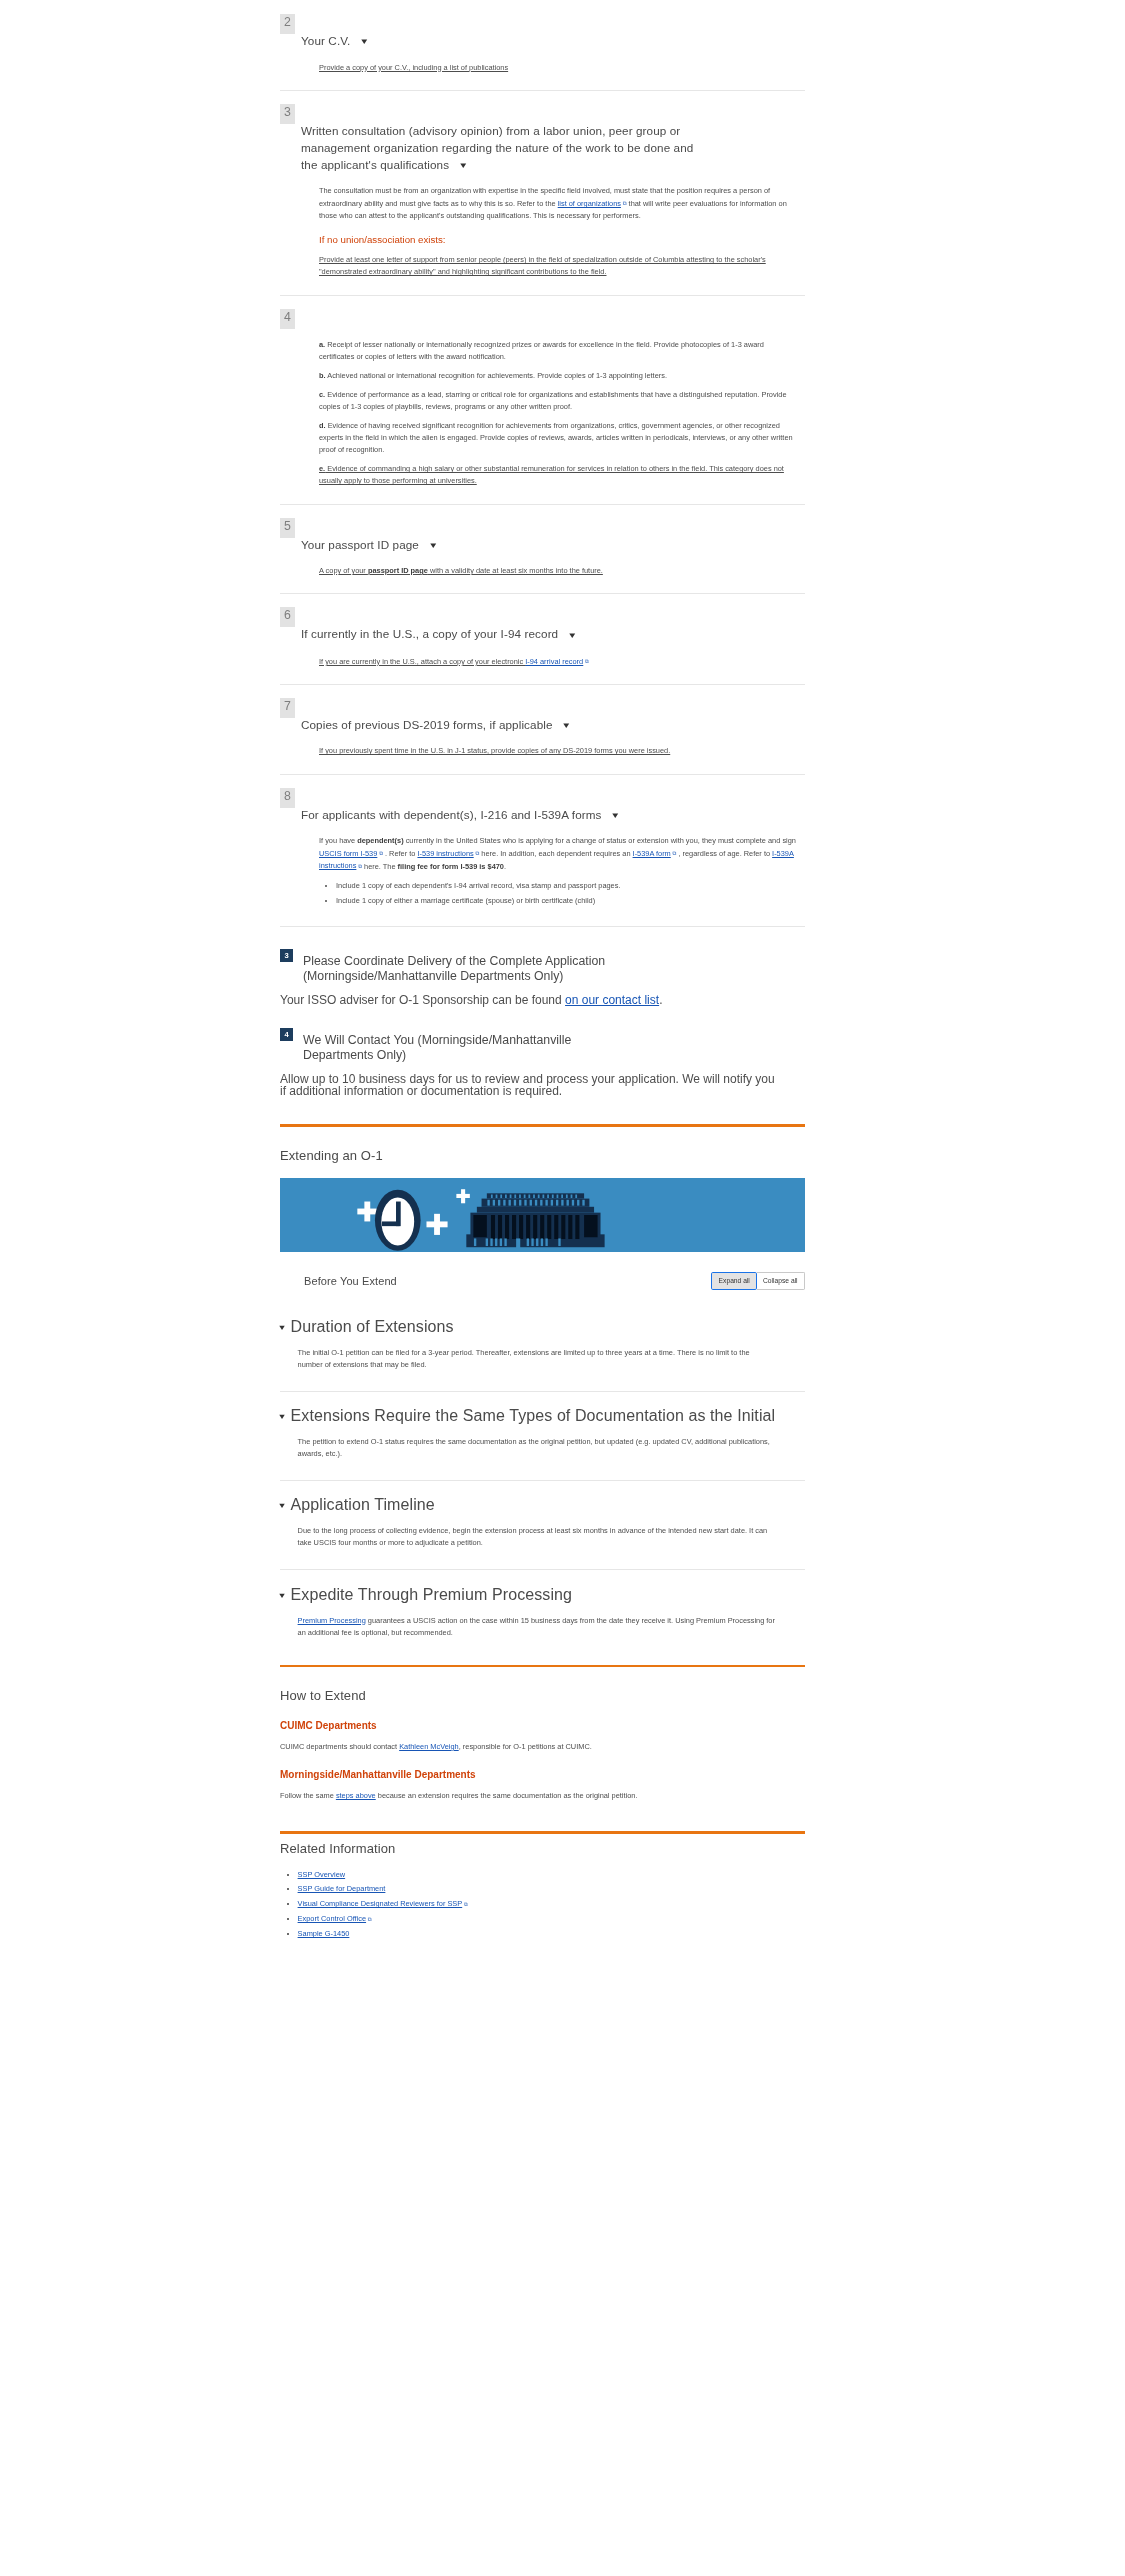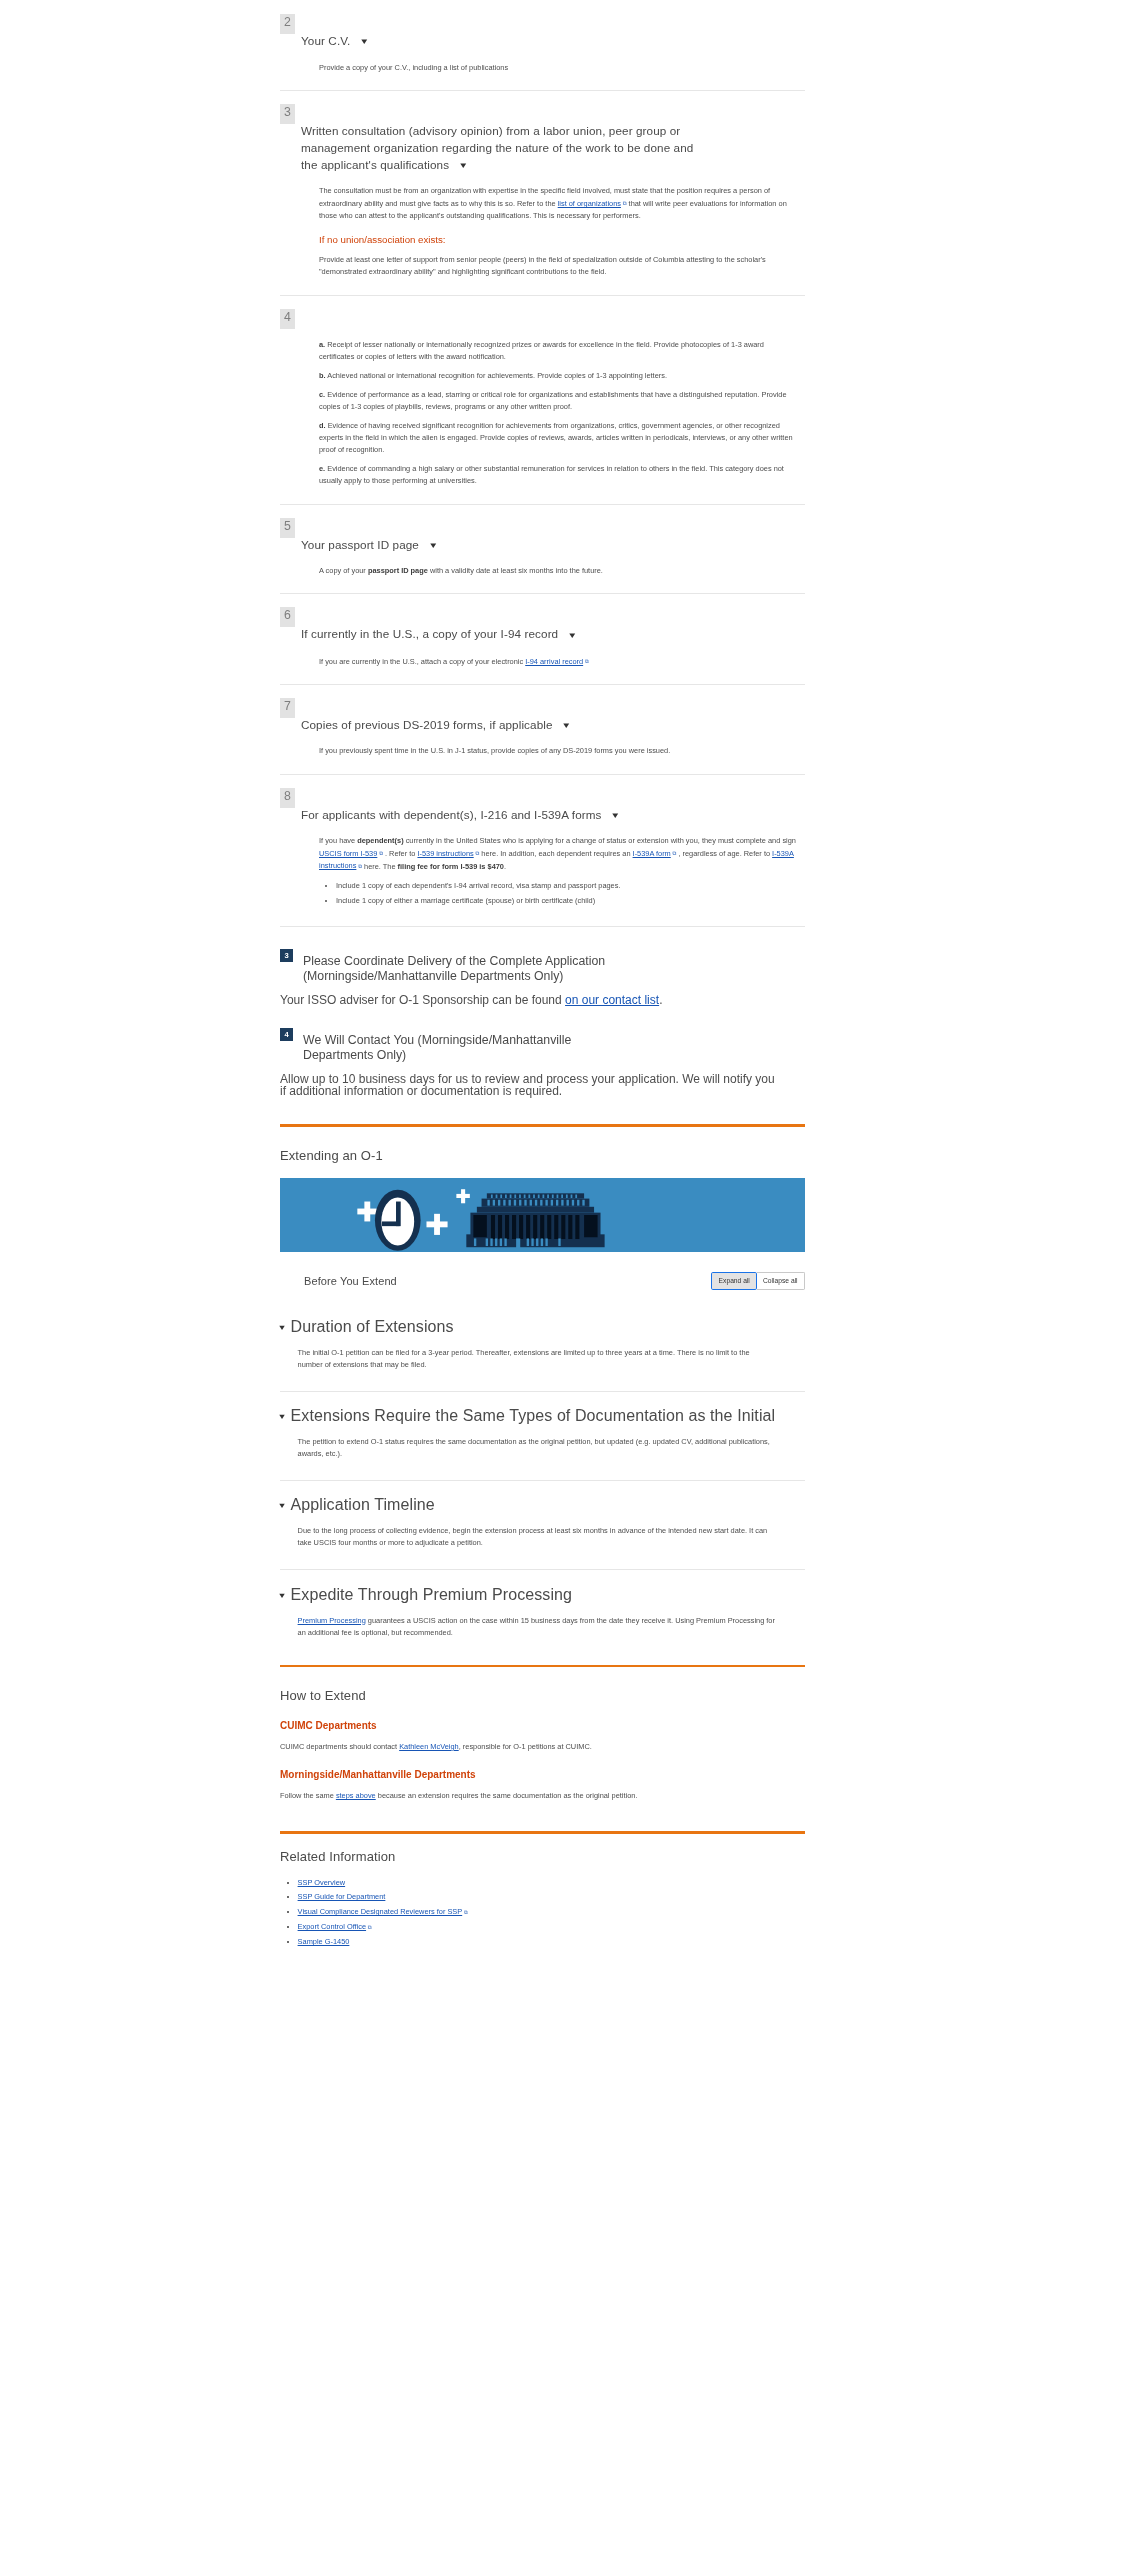--- a/index.html
+++ b/index.html
@@ -65,21 +65,21 @@
     top: -0.6px;
   }
   .acc-body {
     margin: 10.5px 0 0 39px;
     max-width: 478px;
     font-size: 7.4px;
     line-height: 12px;
     color: #4d4d4d;
   }
   .acc-body p { margin: 0 0 7px 0; }
-  .acc-body p:last-child { margin-bottom: 0; }
+  .acc-body p:last-child { margin-bottom: 0; text-decoration: underline; }
   .acc-body ul {
     margin: 7.6px 0 0 0;
     padding-left: 17px;
   }
   .acc-body ul li { margin-bottom: 2.9px; }
 
   a.lnk {
     color: #1755b5;
     text-decoration: underline;
   }
@@ -543,21 +543,21 @@
   <h2 class="sec">How to Extend</h2>
 
   <h3 class="orange">CUIMC Departments</h3>
   <p class="para"><span>CUIMC departments should contact </span><a class="lnk" href="#">Kathleen McVeigh</a><span>, responsible for O-1 petitions at CUIMC.</span></p>
 
   <h3 class="orange">Morningside/Manhattanville Departments</h3>
   <p class="para"><span>Follow the same </span><a class="lnk" href="#">steps above</a><span> because an extension requires the same documentation as the original petition.</span></p>
 
   <div class="orange-rule" style="margin-top:29px;"></div>
 
-  <h2 class="sec" style="margin-top:15px;">Related Information</h2>
+  <h2 class="sec" style="margin-top:7px;">Related Information</h2>
   <ul class="rel">
     <li><a class="lnk" href="#">SSP Overview</a></li>
     <li><a class="lnk" href="#">SSP Guide for Department</a></li>
     <li><a class="lnk ext" href="#">Visual Compliance Designated Reviewers for SSP</a></li>
     <li><a class="lnk ext" href="#">Export Control Office</a></li>
     <li><a class="lnk" href="#">Sample G-1450</a></li>
   </ul>
 
 </div>
 </div>

